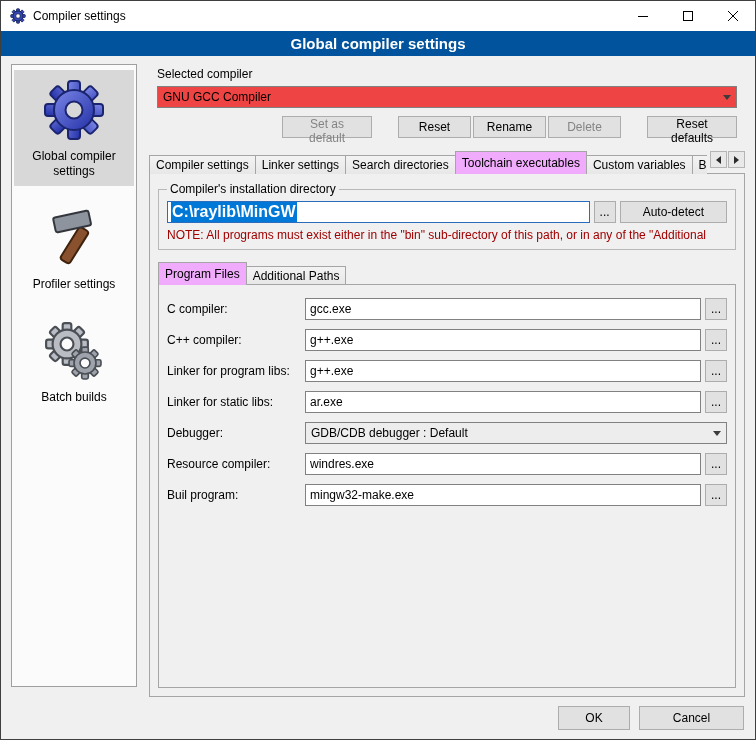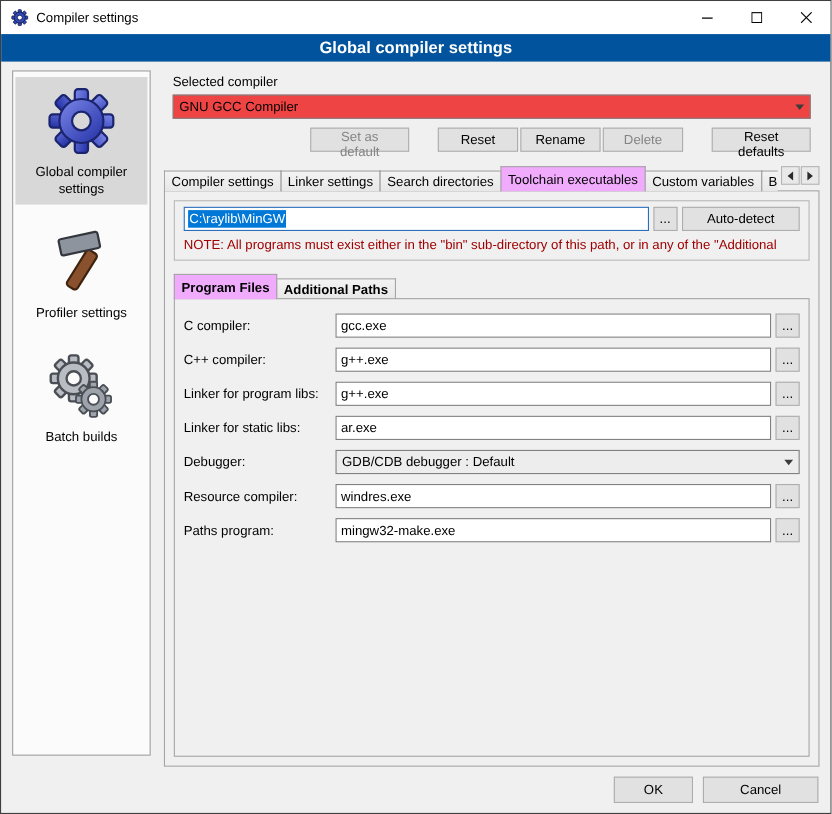--- a/index.html
+++ b/index.html
@@ -52,29 +52,29 @@
   .scroll-btn { width:17px; height:17px; background:#e9e9e9; border:1px solid #b5b5b5; margin-left:1px;
     display:flex; align-items:center; justify-content:center; }
   .arr-left { width:0;height:0;border-top:4px solid transparent;border-bottom:4px solid transparent;border-right:5px solid #2b2b2b; }
   .arr-right { width:0;height:0;border-top:4px solid transparent;border-bottom:4px solid transparent;border-left:5px solid #2b2b2b; }
   .tab-panel { flex:1; border:1px solid #a5a5a5; background:#f0f0f0; margin-top:-1px; padding:8px;
     display:flex; flex-direction:column; min-height:0; }
   
   fieldset.groupbox { border:1px solid #b8b8b8; padding:3px 8px 7px; margin:0 0 10px; }
   legend { font-size:12px; padding:0 3px; }
   .dir-row { display:flex; align-items:center; gap:4px; margin-top:2px; }
-  .textbox { background:#fff; border:1px solid #2a6dbd; height:22px; font-size:12px;
-    display:flex; align-items:center; padding:0 3px; }
+  .textbox { background:#fff; border:1px solid #2a6dbd; height:22px; font-size:16px;
+    display:flex; align-items:center; padding:0 3px;font-weight:bold; }
   .dir-input { flex:1; }
   .sel-text { background:#0078D7; color:#fff; padding:1px 1px; }
   .mini-btn { width:22px; padding:0; }
   .autodetect-btn { padding:0 22px; }
   .note { color:#A00000; font-size:12px; margin-top:5px; white-space:nowrap; overflow:hidden; }
   
-  .inner-tabs { display:flex; align-items:flex-end; height:23px; margin-top:2px;font-weight:bold; }
+  .inner-tabs { display:flex; align-items:flex-end; height:23px; margin-top:2px; }
   .inner-panel { flex:1; border:1px solid #a5a5a5; margin-top:-1px; padding:13px 8px; background:#f0f0f0; min-height:0; }
   .field-row { display:flex; align-items:center; margin-bottom:9px; }
   .field-label { flex:0 0 138px; font-size:12px; }
   .field-input { flex:1; height:22px; border:1px solid #818181; font-size:12px; font-family:inherit;
     padding:0 4px; background:#fff; }
   .field-browse { margin-left:4px; }
   .combobox.fill { flex:1; }
   
   .footer { flex:0 0 42px; display:flex; justify-content:flex-end; align-items:center; padding:0 11px; gap:9px; }
   .footer .btn { height:24px; }
@@ -201,20 +201,21 @@
           </div>
           <div class="scroll-btn">
             <span class="arr-right"></span>
           </div>
         </div>
       </div>
 
       <div class="tab-panel">
 
         <fieldset class="groupbox">
+          <legend>Compiler's installation directory</legend>
           <div class="dir-row">
             <div class="textbox dir-input">
               <span class="sel-text">C:\raylib\MinGW</span>
             </div>
             <button class="btn mini-btn">...</button>
             <button class="btn autodetect-btn">Auto-detect</button>
           </div>
           <div class="note">NOTE: All programs must exist either in the "bin" sub-directory of this path, or in any of the "Additional</div>
         </fieldset>
 
@@ -257,21 +258,21 @@
             </div>
           </div>
 
           <div class="field-row">
             <span class="field-label">Resource compiler:</span>
             <input type="text" class="field-input" value="windres.exe" style="">
             <button class="btn mini-btn field-browse">...</button>
           </div>
 
           <div class="field-row">
-            <span class="field-label">Paths program:</span>
+            <span class="field-label">Buil program:</span>
             <input type="text" class="field-input" value="mingw32-make.exe" style="">
             <button class="btn mini-btn field-browse">...</button>
           </div>
 
         </div>
       </div>
     </div>
   </div>
 
   <div class="footer">

